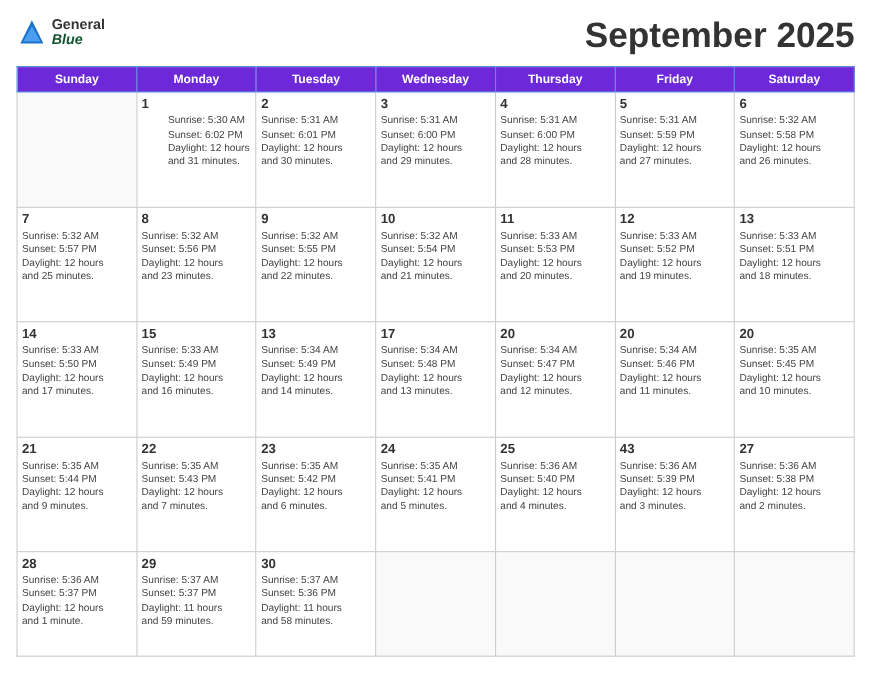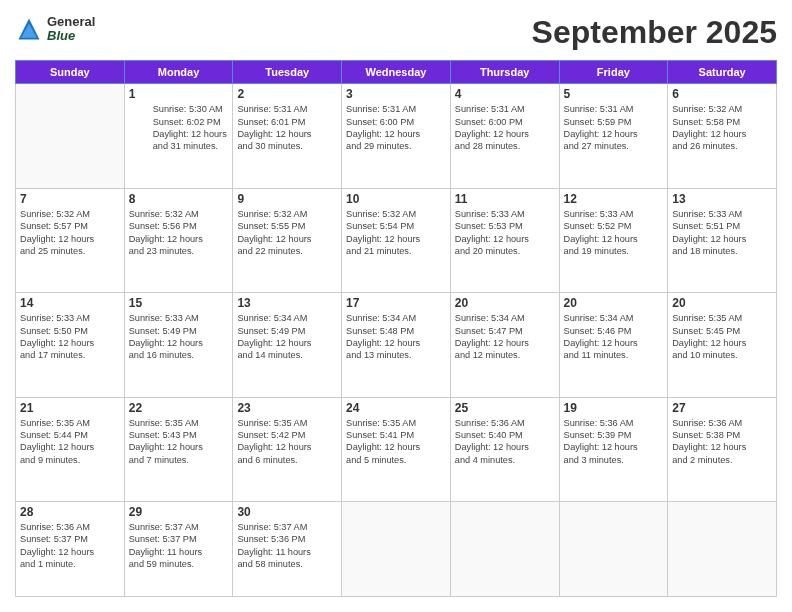--- a/index.html
+++ b/index.html
@@ -307,21 +307,21 @@
 and 5 minutes.</div>
           </td>
           <td>
             <span class="day-num">25</span>
             <div class="day-info" style="white-space: pre-line;">Sunrise: 5:36 AM
 Sunset: 5:40 PM
 Daylight: 12 hours
 and 4 minutes.</div>
           </td>
           <td>
-            <span class="day-num">19</span>
+            <span class="day-num">43</span>
             <div class="day-info" style="white-space: pre-line;">Sunrise: 5:36 AM
 Sunset: 5:39 PM
 Daylight: 12 hours
 and 3 minutes.</div>
           </td>
           <td>
             <span class="day-num">27</span>
             <div class="day-info" style="white-space: pre-line;">Sunrise: 5:36 AM
 Sunset: 5:38 PM
 Daylight: 12 hours

